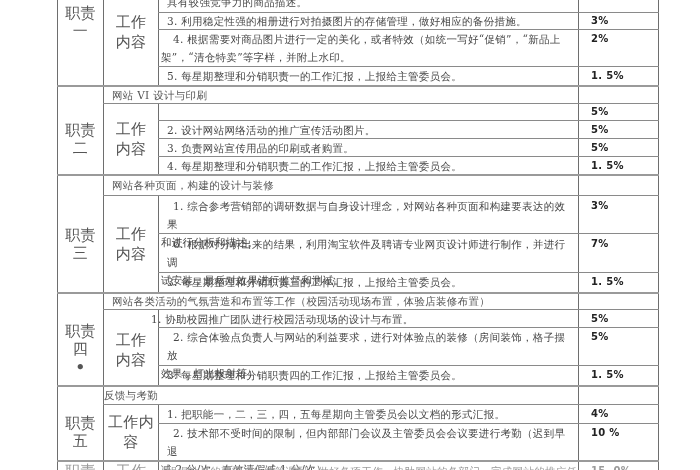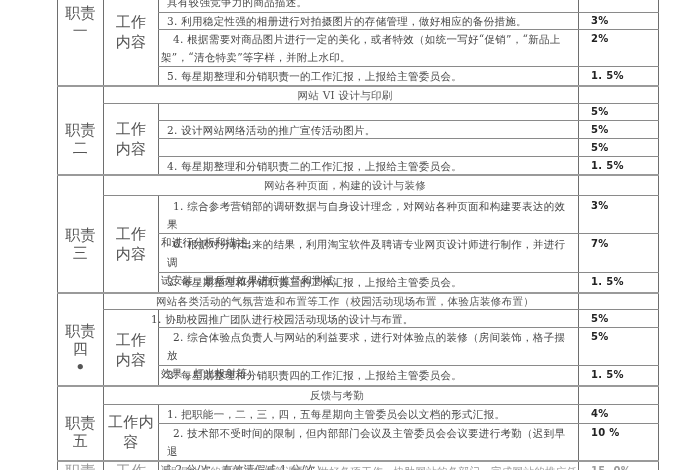--- a/index.html
+++ b/index.html
@@ -9,21 +9,21 @@
   .cell { position: absolute; box-sizing: border-box; font-size: 10.5px; line-height: 18px;
           letter-spacing: 0.3px; color: #444; }
   .hline { position: absolute; height: 1px; background: #8a8a8a; }
   .hline.thick { height: 2px; background: #9a9a9a; }
   .vline { position: absolute; width: 1px; background: #6e6e6e; }
   .duty { text-align: center; color: #555; font-size: 15px; }
   .work { text-align: center; color: #555; font-size: 15px; line-height: 20px; }
   .task { padding-left: 8px; padding-right: 6px; color: #474747; }
   .task.indent { text-indent: 6px; }
   .pct { padding-left: 12px; font-weight: bold; color: #222; font-family: "DejaVu Sans", "Liberation Sans", sans-serif; font-size: 10px; }
-  .header { padding-left: 8px; color: #555; text-align: center; }
+  .header { padding-left: 8px; color: #555; }
   .faded { color: #9a9a9a; }
 </style>
 </head>
 <body>
 
 <div class="doc">
 
   <div class="vline" style="left:57px; top:0; height:470px;"></div>
   <div class="vline" style="left:103px; top:0; height:470px;"></div>
   <div class="vline" style="left:158px; top:0; height:85px;"></div>
@@ -77,20 +77,21 @@
 
   <div class="cell header" style="left:104px; width:474px; top:86px;">网站 VI 设计与印刷</div>
   <div class="cell duty" style="left:58px; width:45px; top:121px;">职责二</div>
   <div class="cell work" style="left:104px; width:54px; top:119px;">
     <div>工作</div>
     <div>内容</div>
   </div>
   <div class="cell pct" style="left:579px; width:79px; top:103px;">5%</div>
   <div class="cell task" style="left:159px; width:419px; top:121px;">2. 设计网站网络活动的推广宣传活动图片。</div>
   <div class="cell pct" style="left:579px; width:79px; top:121px;">5%</div>
+  <div class="cell task" style="left:159px; width:419px; top:139px;">3. 负责网站宣传用品的印刷或者购置。</div>
   <div class="cell pct" style="left:579px; width:79px; top:139px;">5%</div>
   <div class="cell task" style="left:159px; width:419px; top:157px;">4. 每星期整理和分销职责二的工作汇报，上报给主管委员会。</div>
   <div class="cell pct" style="left:579px; width:79px; top:157px;">1. 5%</div>
 
   <div class="cell header" style="left:104px; width:474px; top:176px;">网站各种页面，构建的设计与装修</div>
   <div class="cell duty" style="left:58px; width:45px; top:226px;">职责三</div>
   <div class="cell work" style="left:104px; width:54px; top:224px;">
     <div>工作</div>
     <div>内容</div>
   </div>

